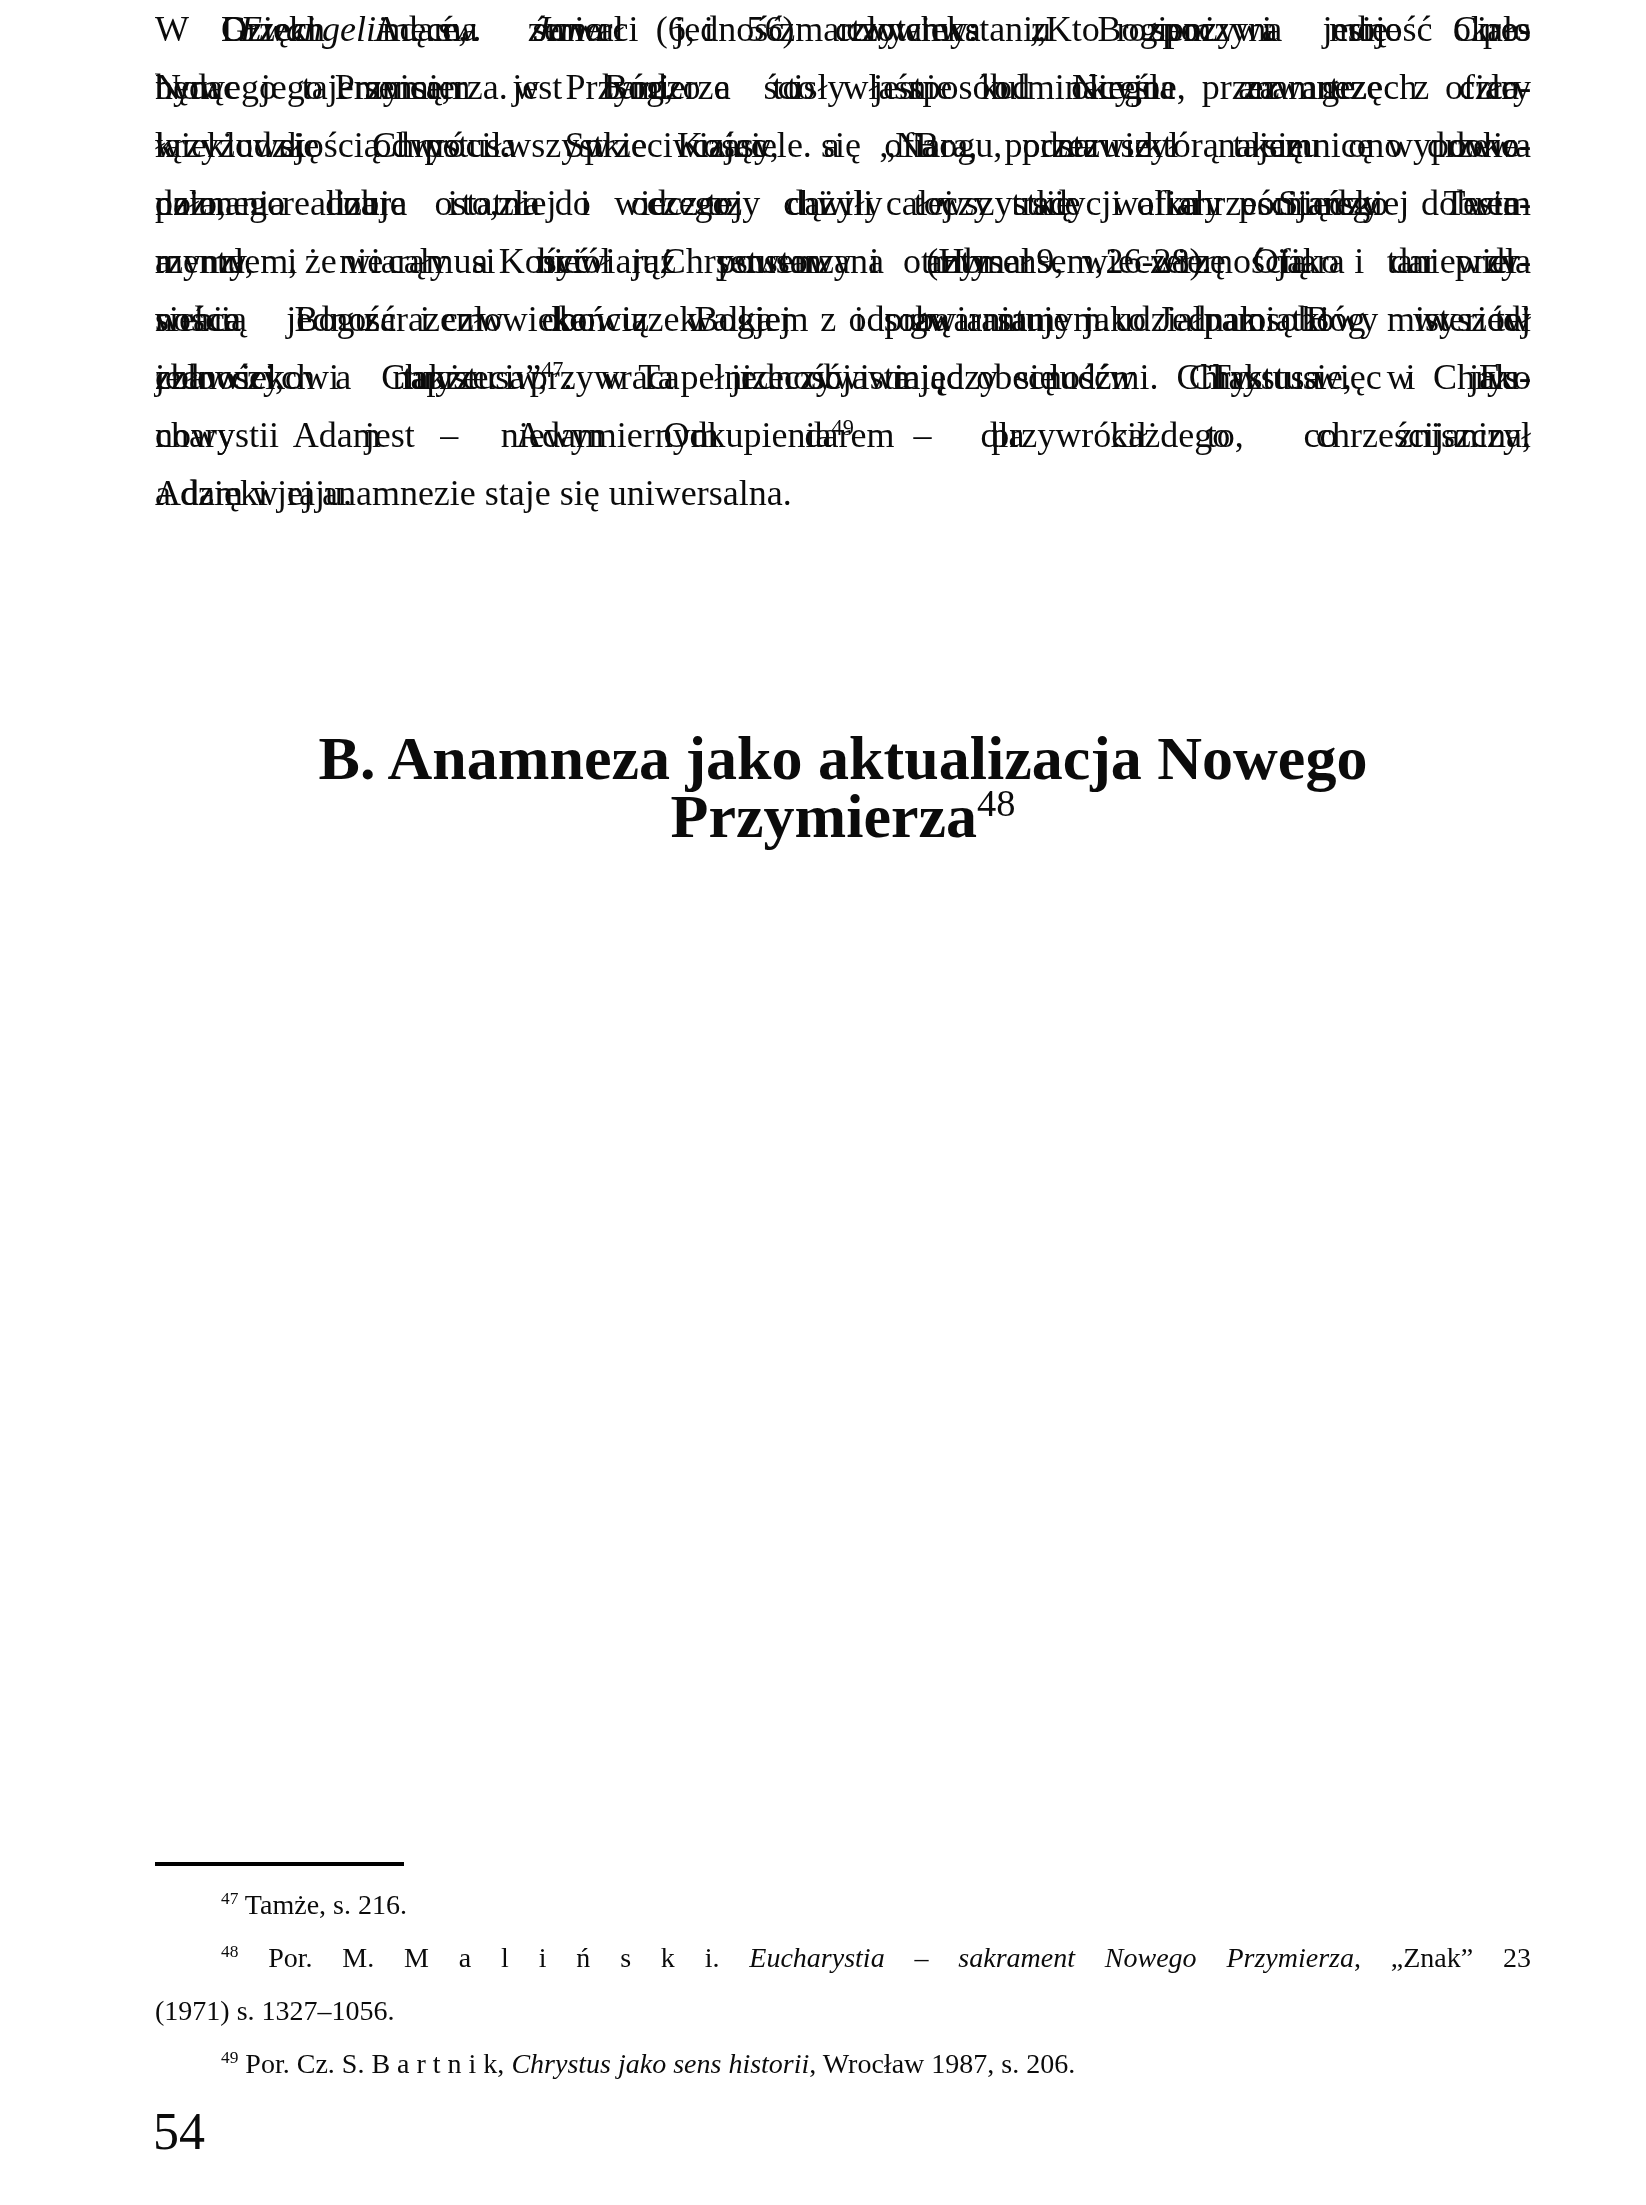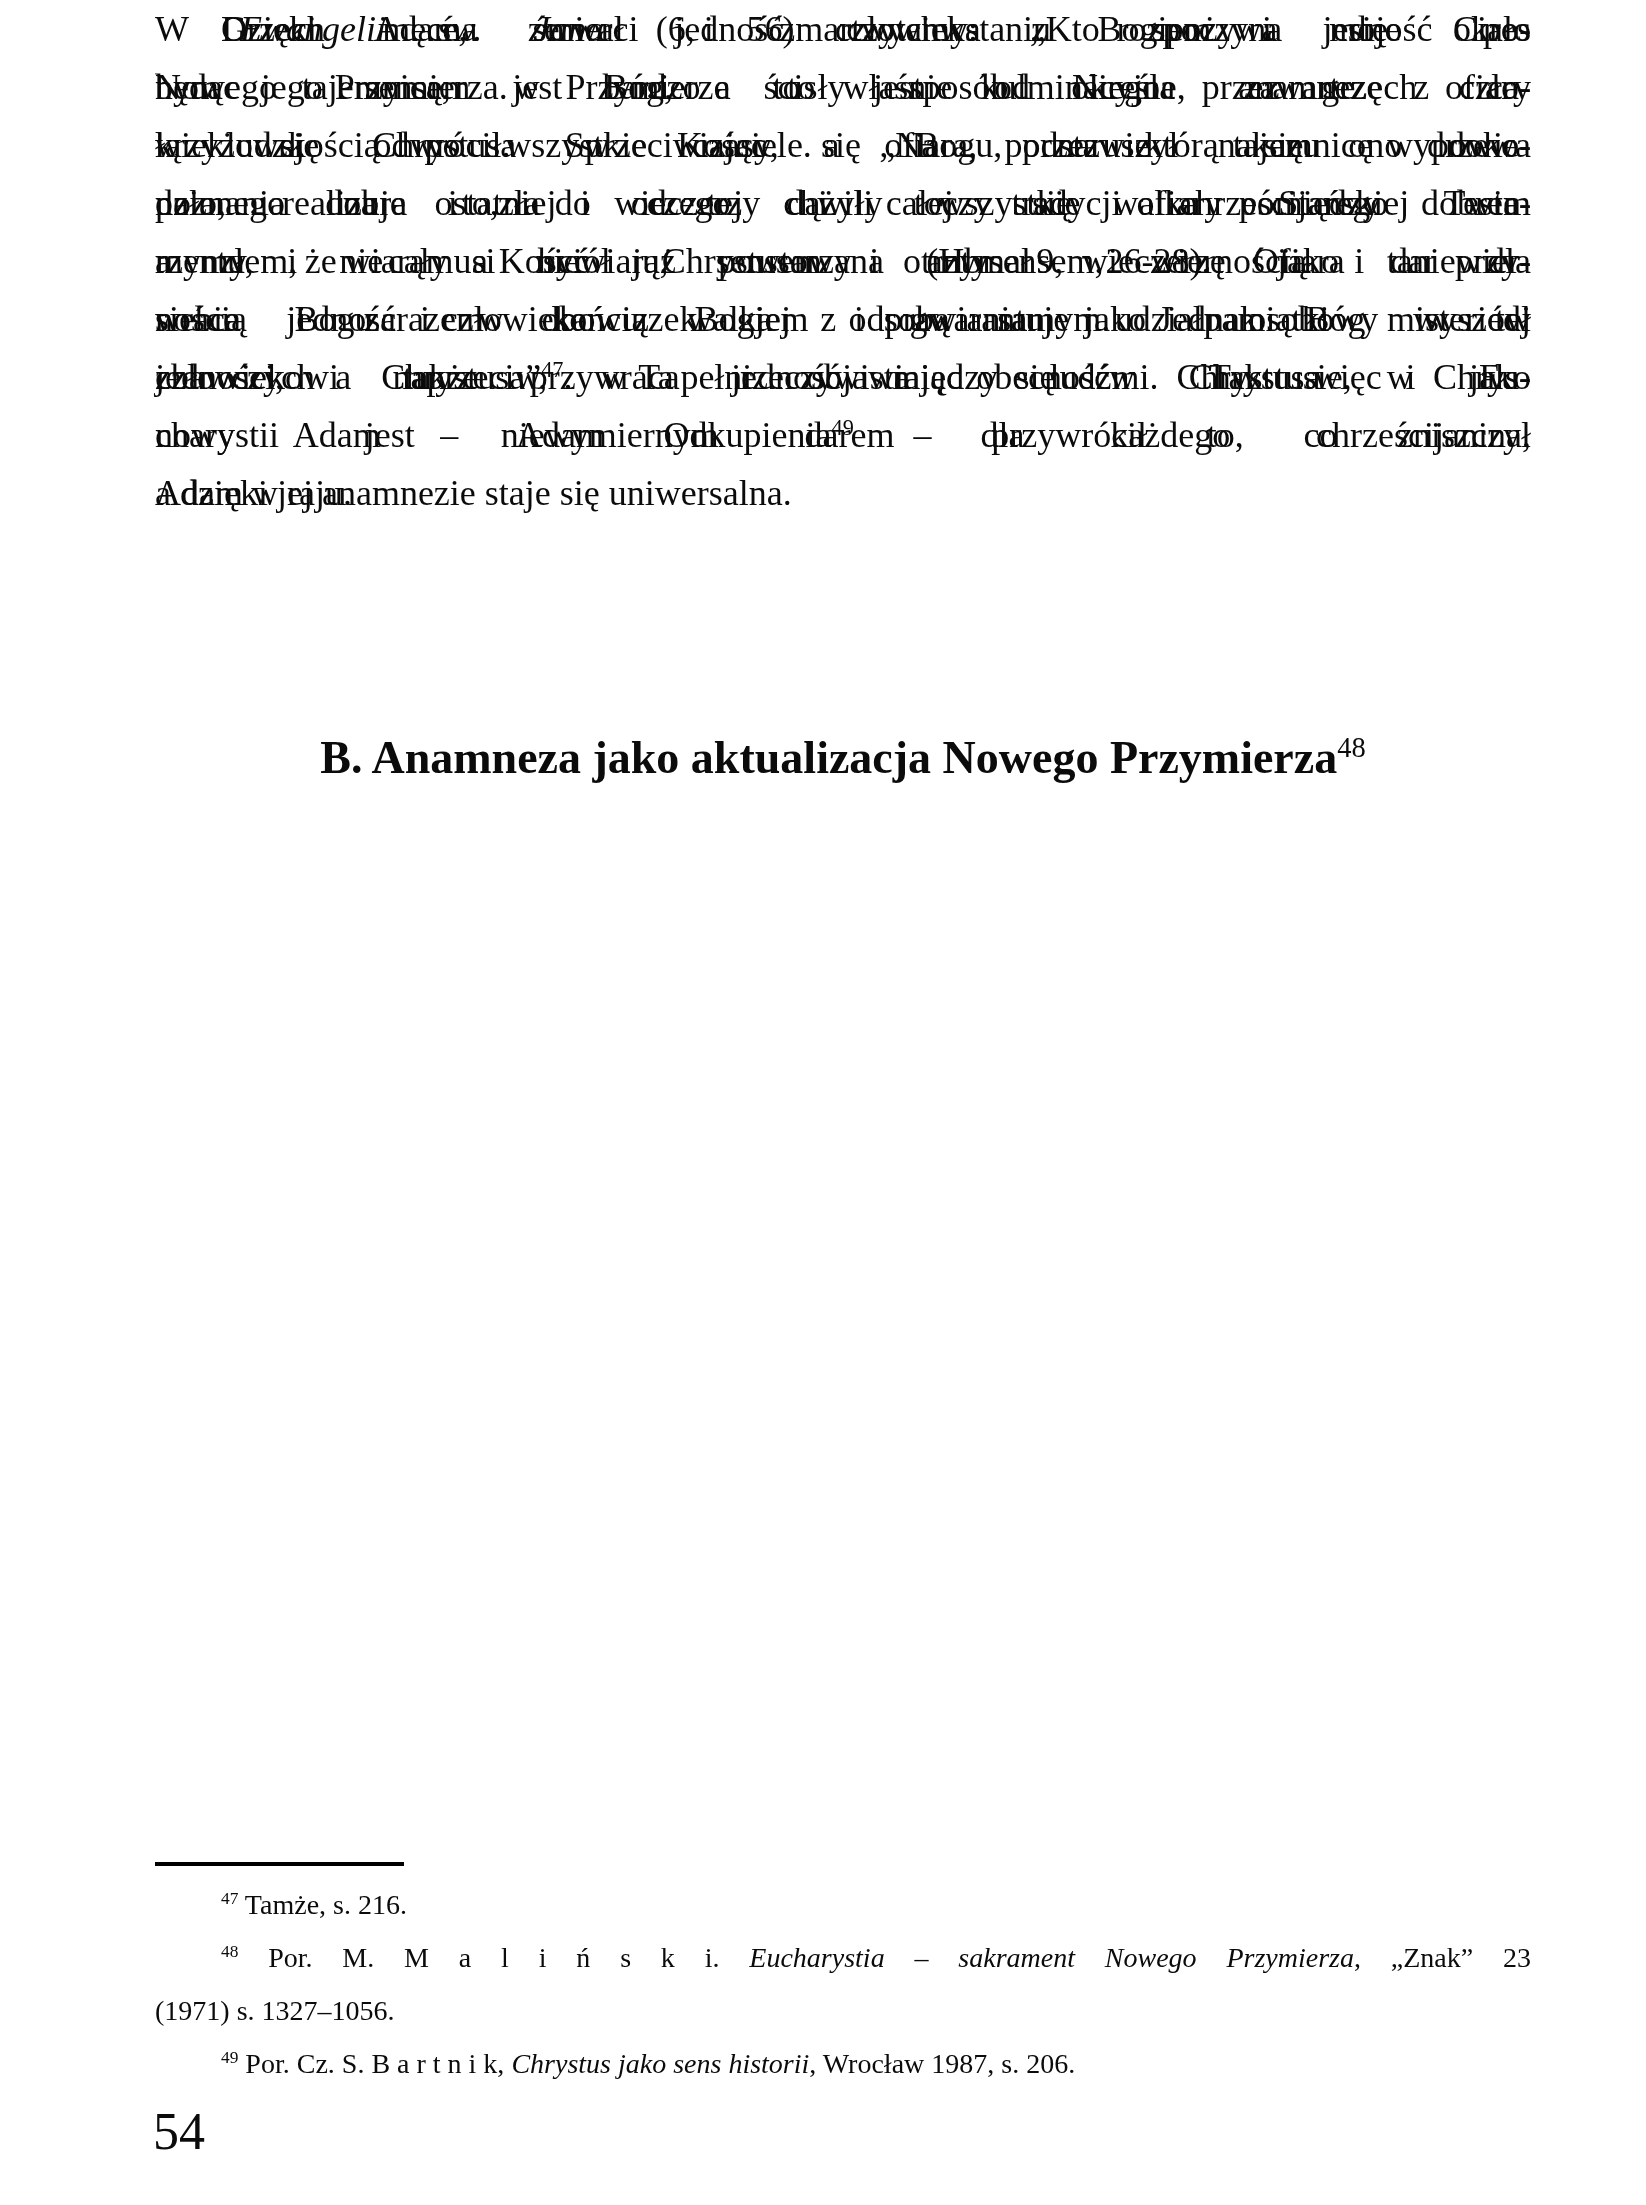--- a/index.html
+++ b/index.html
@@ -38,21 +38,21 @@
     line-height:0;
     position:relative;
     top:-.55em;
   }
   .heading{
     position:absolute;
     left:155px;
     top:729px;
     width:1376px;
     text-align:center;
-    font-size:46px;
+    font-size:62px;
     font-weight:700;
     line-height:58px;
   }
   .heading .st-sup{ font-weight:400; }
   .fn-rule{
     position:absolute;
     left:155px;
     top:1862px;
     width:249px;
     height:4.1px;

